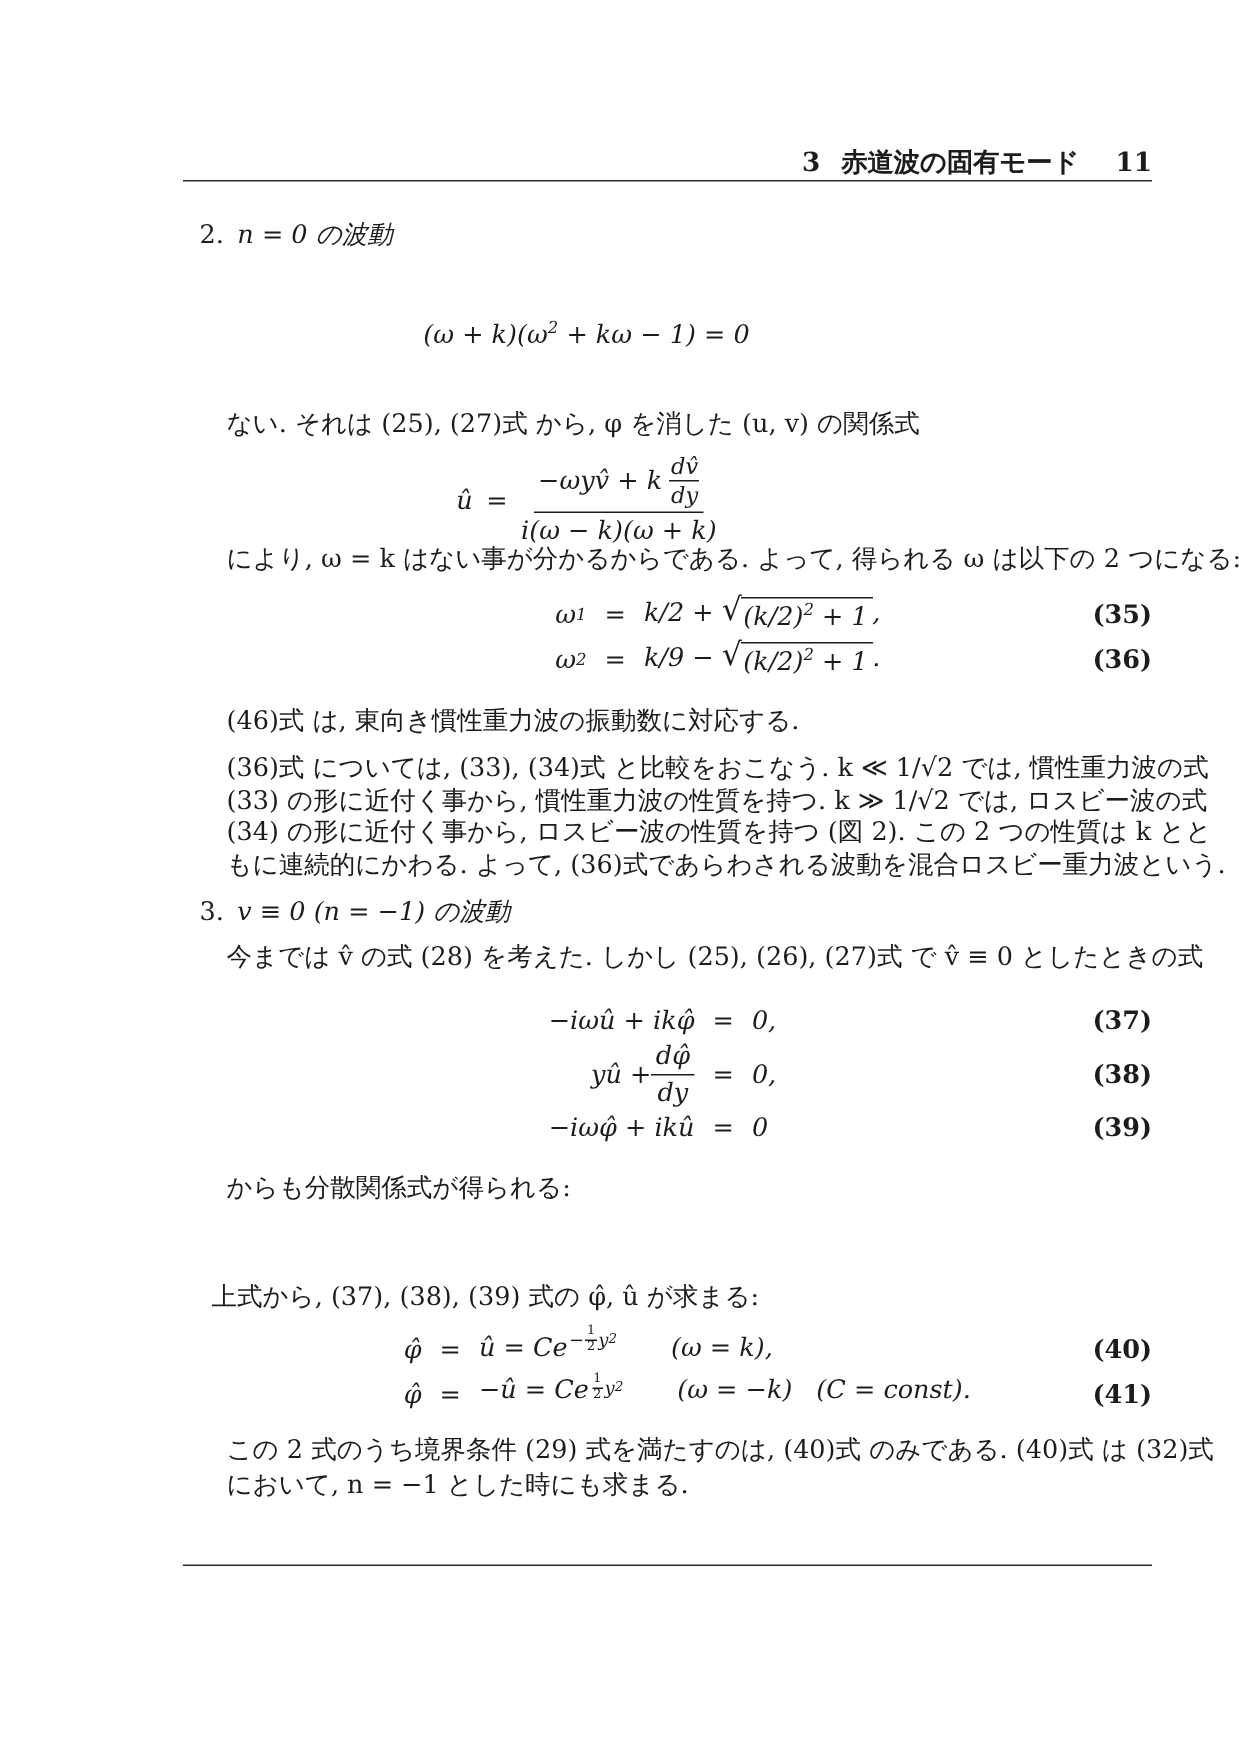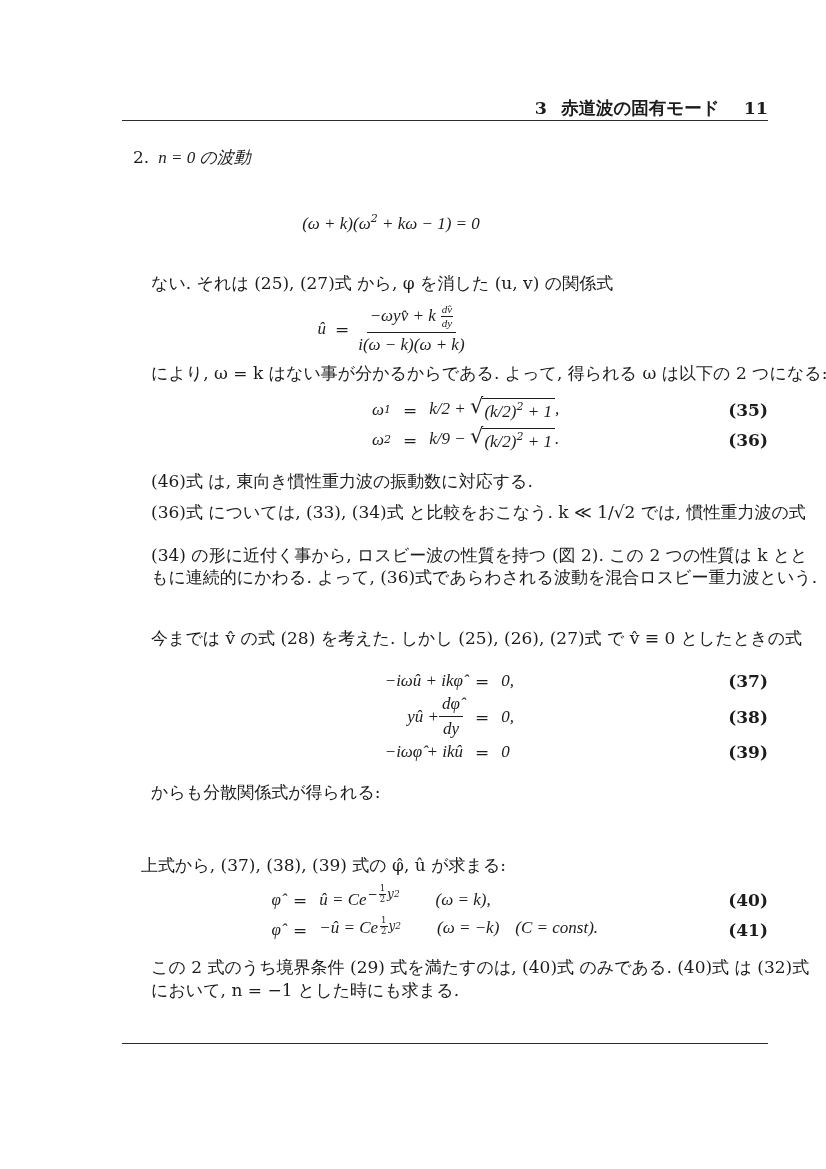--- a/index.html
+++ b/index.html
@@ -26,38 +26,38 @@
 
   
   .line {
     position:absolute; white-space:nowrap;
     font-size:17px; line-height:19px;
   }
   .item-label { display:inline-block; }
   .item-title { margin-left:9px; }
 
   
-  .m  { font-style:italic;font-family:Liberation Serif, serif; }
+  .m  { font-style:italic; }
   .s  { font-size:11px; font-style:italic; }
   .ss { font-size:9px; font-style:italic; vertical-align:super; }
 
   
   .eqc {
     position:absolute; left:151px; width:480px; text-align:center;
     font-size:17px; white-space:nowrap;
   }
   .eqb { display:flex; justify-content:center; align-items:center; gap:9px; }
 
   
   .dfrac { display:inline-flex; flex-direction:column; align-items:center; vertical-align:middle; }
   .dfrac > .top { padding:0 3px 2px 3px; border-bottom:1.4px solid #1c1c1c; display:inline-flex; align-items:center; gap:3px; }
   .dfrac > .bot { padding-top:2px; }
 
   
-  .sfrac { display:inline-flex; flex-direction:column; align-items:center; font-size:11px; line-height:1.15; margin-left:2px; vertical-align:middle; }
+  .sfrac { display:inline-flex; flex-direction:column; align-items:center; font-size:15px; line-height:1.15; margin-left:2px; vertical-align:middle; }
   .sfrac .t { border-bottom:1px solid #1c1c1c; padding:0 1px; }
   .sfrac .b { padding-top:0.5px; }
 
   
   .eqrow {
     position:absolute; left:151px; width:617px;
     display:flex; align-items:center; font-size:17px; white-space:nowrap;
   }
   .eqrow .lhs { display:flex; justify-content:flex-end; align-items:center; }
   .w240 { width:240px; }
@@ -144,23 +144,27 @@
           <span class="rsign">√</span>
           <span class="radicand"><span class="m">(k/2)</span><sup class="s">2</sup><span class="m"> + 1</span></span>
         </span><span class="m">.</span>
     </span>
     <span class="eqnum">(36)</span>
   </div>
 
   <div class="line" style="left:151px; top:472px">(46)式 は, 東向き慣性重力波の振動数に対応する.</div>
 
   <div class="line" style="left:151px; top:503px">(36)式 については, (33), (34)式 と比較をおこなう. k ≪ 1/√2 では, 慣性重力波の式</div>
+  <div class="line" style="left:151px; top:525px">(33) の形に近付く事から, 慣性重力波の性質を持つ. k ≫ 1/√2 では, ロスビー波の式</div>
   <div class="line" style="left:151px; top:546px">(34) の形に近付く事から, ロスビー波の性質を持つ (図 2). この 2 つの性質は k とと</div>
   <div class="line" style="left:151px; top:568px">もに連続的にかわる. よって, (36)式であらわされる波動を混合ロスビー重力波という.</div>
 
+  <div class="line" style="left:133px; top:599px">
+    <span class="item-label">3.</span><span class="item-title m">v ≡ 0 (n = −1) の波動</span>
+  </div>
 
   <div class="line" style="left:151px; top:629px">今までは v̂ の式 (28) を考えた. しかし (25), (26), (27)式 で v̂ ≡ 0 としたときの式</div>
 
   <div class="eqrow" style="top:671px">
     <span class="lhs w312">
         <span class="m">−iωû + ikφ̂</span>
       </span>
     <span class="rel">=</span>
     <span class="rhs m">0,</span>
     <span class="eqnum">(37)</span>

